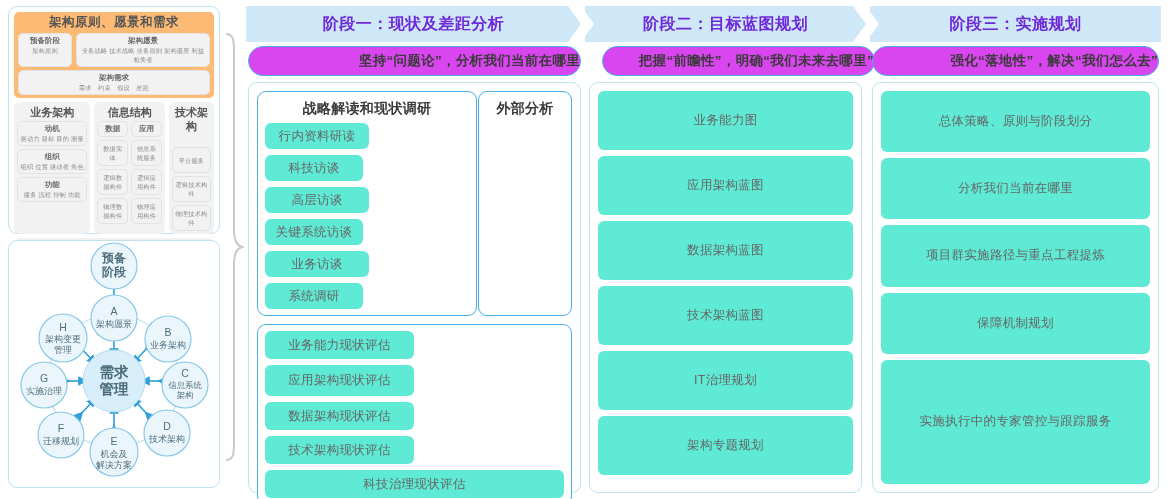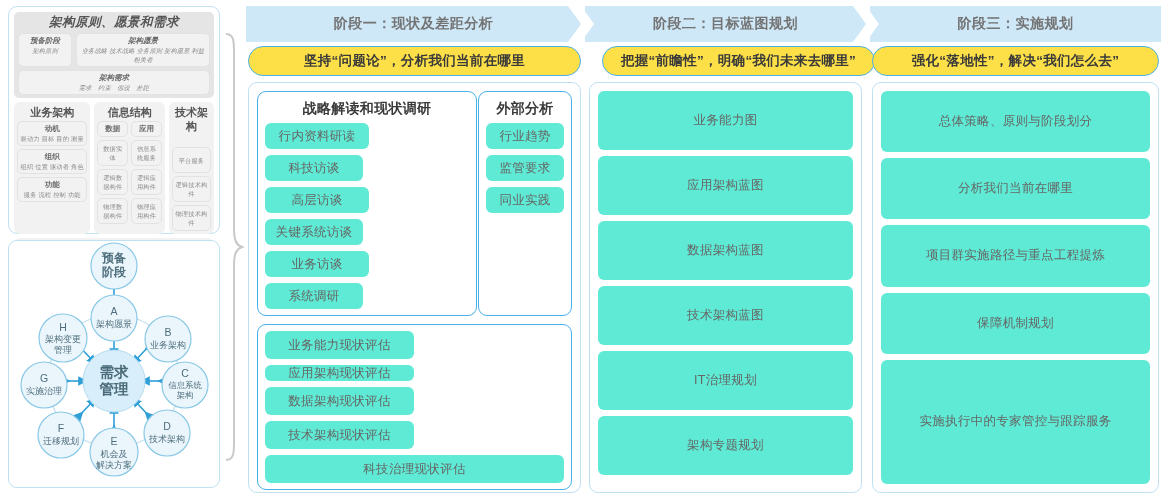--- a/index.html
+++ b/index.html
@@ -6,21 +6,21 @@
   body{width:1167px;height:499px;font-family:"Liberation Sans","DejaVu Sans",sans-serif;color:#4d4d4d;overflow:hidden;}
   .page{position:relative;width:1167px;height:499px;}
 
   
   .left-col{position:absolute;left:8px;top:6px;width:212px;height:487px;}
   .togaf-panel{position:relative;box-sizing:border-box;width:212px;height:228px;
     border:1px solid #bfe1f2;border-radius:9px;background:#fff;padding:5px 5px;}
   .adm-panel{position:relative;box-sizing:border-box;width:212px;height:248px;margin-top:6px;
     border:1px solid #bfe1f2;border-radius:9px;background:#fff;}
 
-  .tg-band{background:#e5e5e5;border-radius:5px;padding:3px 4px;font-style:italic;}
+  .tg-band{background:#fdba74;border-radius:5px;padding:3px 4px;}
   .tg-title{font-size:12.5px;font-weight:bold;color:#555;text-align:center;letter-spacing:.5px;line-height:15px;}
   .tg-row{display:flex;gap:4px;margin-top:3px;}
   .tg-box{background:#f2f2f2;border:1px solid #e2e2e2;border-radius:5px;text-align:center;
     padding:2px 3px;box-sizing:border-box;}
   .tg-h{font-size:7.5px;font-weight:bold;color:#6b6b6b;line-height:10px;}
   .tg-s{font-size:6.2px;color:#8a8a8a;line-height:9px;letter-spacing:.2px;}
 
   .tg-cols{display:flex;gap:4px;margin-top:4px;}
   .tg-col{background:#f2f2f2;border-radius:6px;padding:3px;box-sizing:border-box;}
   .tg-col-title{font-size:11px;font-weight:bold;color:#555;text-align:center;line-height:14px;margin-bottom:2px;}
@@ -37,27 +37,27 @@
   .adm-svg{position:absolute;left:0;top:0;}
 
   
   .bracket{position:absolute;left:222px;top:32px;}
 
   
   .phases{position:absolute;left:246px;top:6px;width:915px;height:487px;}
   .hdr-row{position:relative;height:36px;}
   .chev{position:absolute;top:0;height:36px;background:#cfe8f8;
     display:flex;align-items:center;justify-content:center;}
-  .chev span{font-size:14px;font-weight:bold;color:#737373;letter-spacing:.5px;}
+  .chev span{font-size:16px;font-weight:bold;color:#6d28d9;letter-spacing:.5px;}
   .notch{position:absolute;top:0;height:36px;width:26px;background:#fff;
     clip-path:polygon(0 0,13px 0,26px 18px,13px 36px,0 36px,13px 18px);}
 
   .sub-row{position:absolute;top:40px;left:0;width:915px;height:30px;}
   .subbox{position:absolute;top:0;height:30px;box-sizing:border-box;border:1.4px solid #49b0e8;
-    border-radius:15px;background:#fde047;display:flex;align-items:center;justify-content:center;}
+    border-radius:15px;background:#d946ef;display:flex;align-items:center;justify-content:flex-end;}
   .subbox span{font-size:13.5px;font-weight:bold;color:#3a3a3a;letter-spacing:.3px;}
 
   .body-row{position:absolute;top:76px;left:0;width:915px;height:411px;}
   .panel{position:absolute;top:0;height:411px;box-sizing:border-box;border:1px solid #bfe1f2;
     border-radius:9px;background:#fff;padding:8px;}
 
   .inner{box-sizing:border-box;border:1.4px solid #49b0e8;border-radius:9px;background:#fff;padding:6px 7px;}
   .inner-title{font-size:14px;font-weight:bold;color:#3a3a3a;text-align:center;line-height:20px;margin-bottom:5px;letter-spacing:.3px;}
   .chip{background:#5eead4;border-radius:6px;color:#666;font-size:12.5px;text-align:center;
     display:flex;align-items:center;justify-content:center;letter-spacing:.3px;}
@@ -288,32 +288,27 @@
               <div class="chip" style="width:98px;height:26px">科技访谈</div>
               <div class="chip" style="width:104px;height:26px">高层访谈</div>
               <div class="chip" style="width:98px;height:26px">关键系统访谈</div>
               <div class="chip" style="width:104px;height:26px">业务访谈</div>
               <div class="chip" style="width:98px;height:26px">系统调研</div>
             </div>
           </div>
 
           <div class="inner" style="width:94px">
             <div class="inner-title">外部分析</div>
-            <div class="grid1">
-              <div class="chip" style="height:26px">行业趋势</div>
-              <div class="chip" style="height:26px">监管要求</div>
-              <div class="chip" style="height:26px">同业实践</div>
-            </div>
           </div>
         </div>
 
         <div class="inner" style="margin-top:8px">
           <div class="grid2">
             <div class="chip" style="width:149px;height:28px">业务能力现状评估</div>
-            <div class="chip" style="width:149px;height:16px">应用架构现状评估</div>
+            <div class="chip" style="width:149px;height:31px">应用架构现状评估</div>
             <div class="chip" style="width:149px;height:28px">数据架构现状评估</div>
             <div class="chip" style="width:149px;height:28px">技术架构现状评估</div>
             <div class="chip" style="width:304px;height:28px">科技治理现状评估</div>
           </div>
         </div>
 
       </div>
 
       <div class="panel" style="left:343px;width:273px">
         <div class="grid1" style="height:100%">

